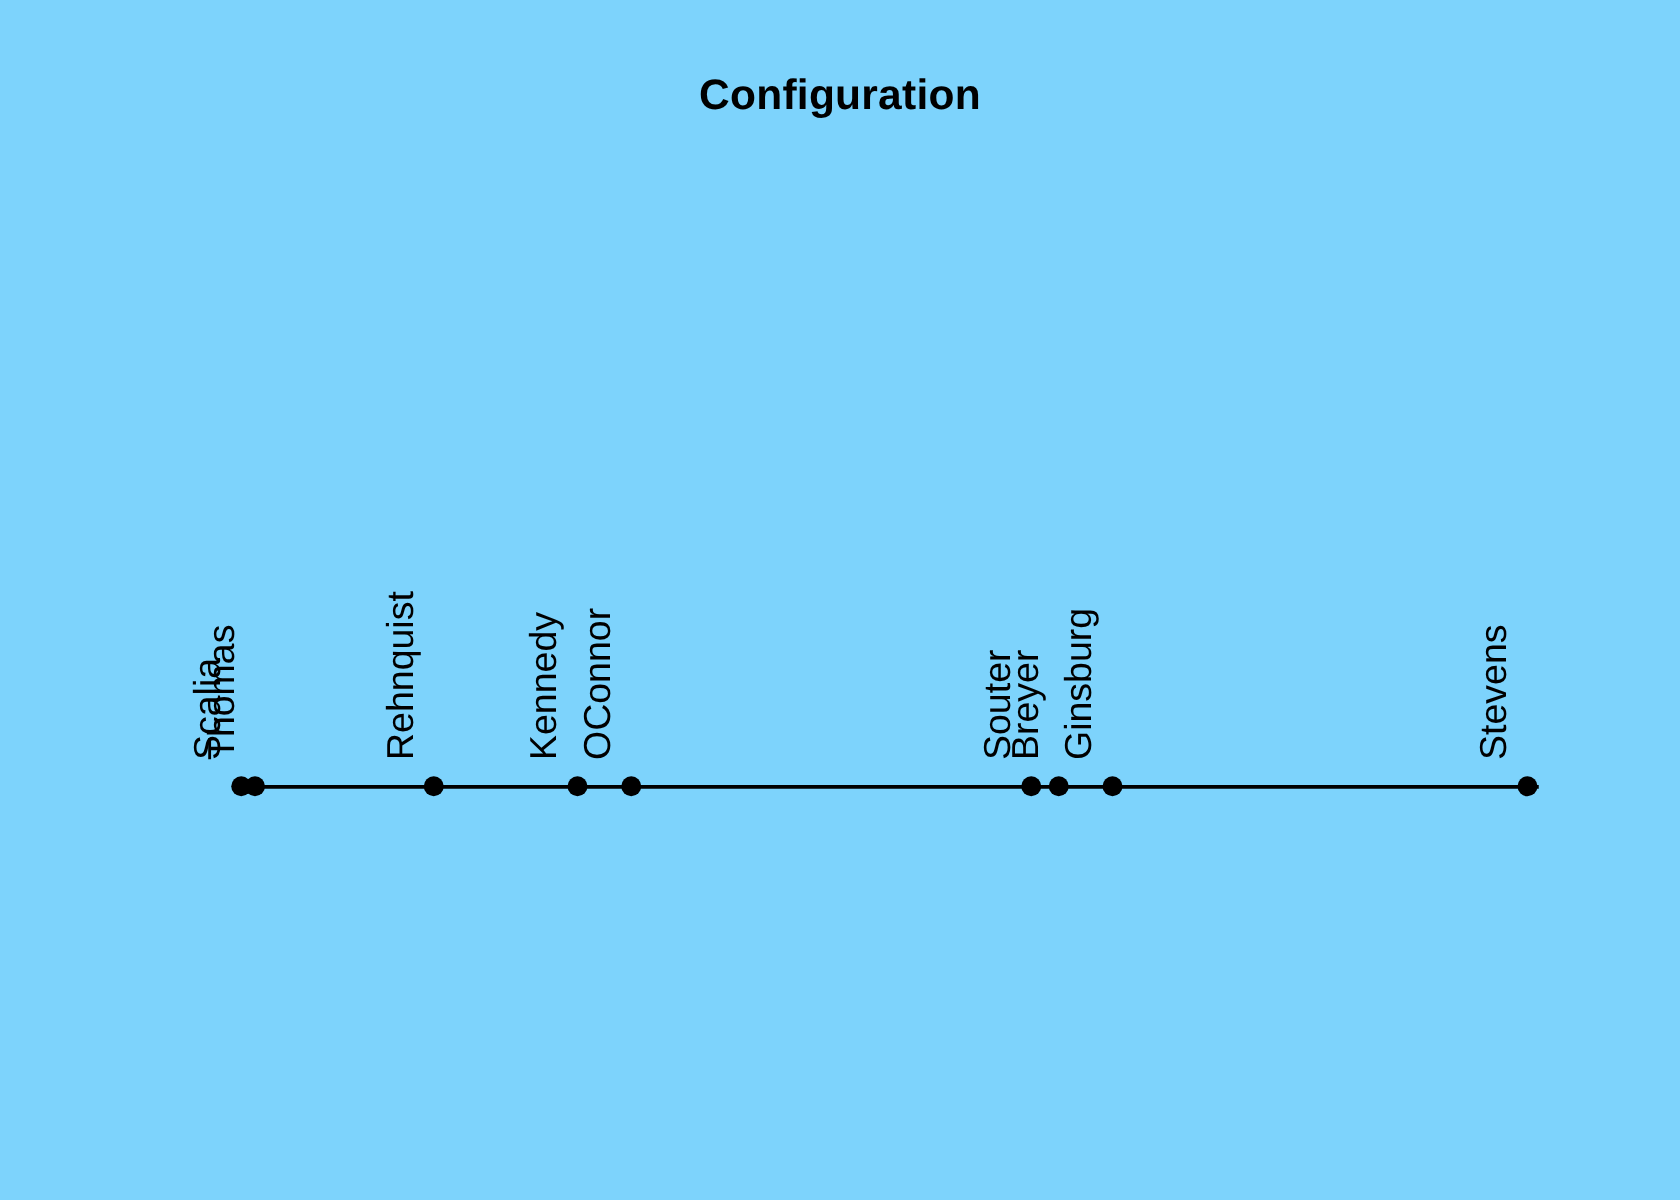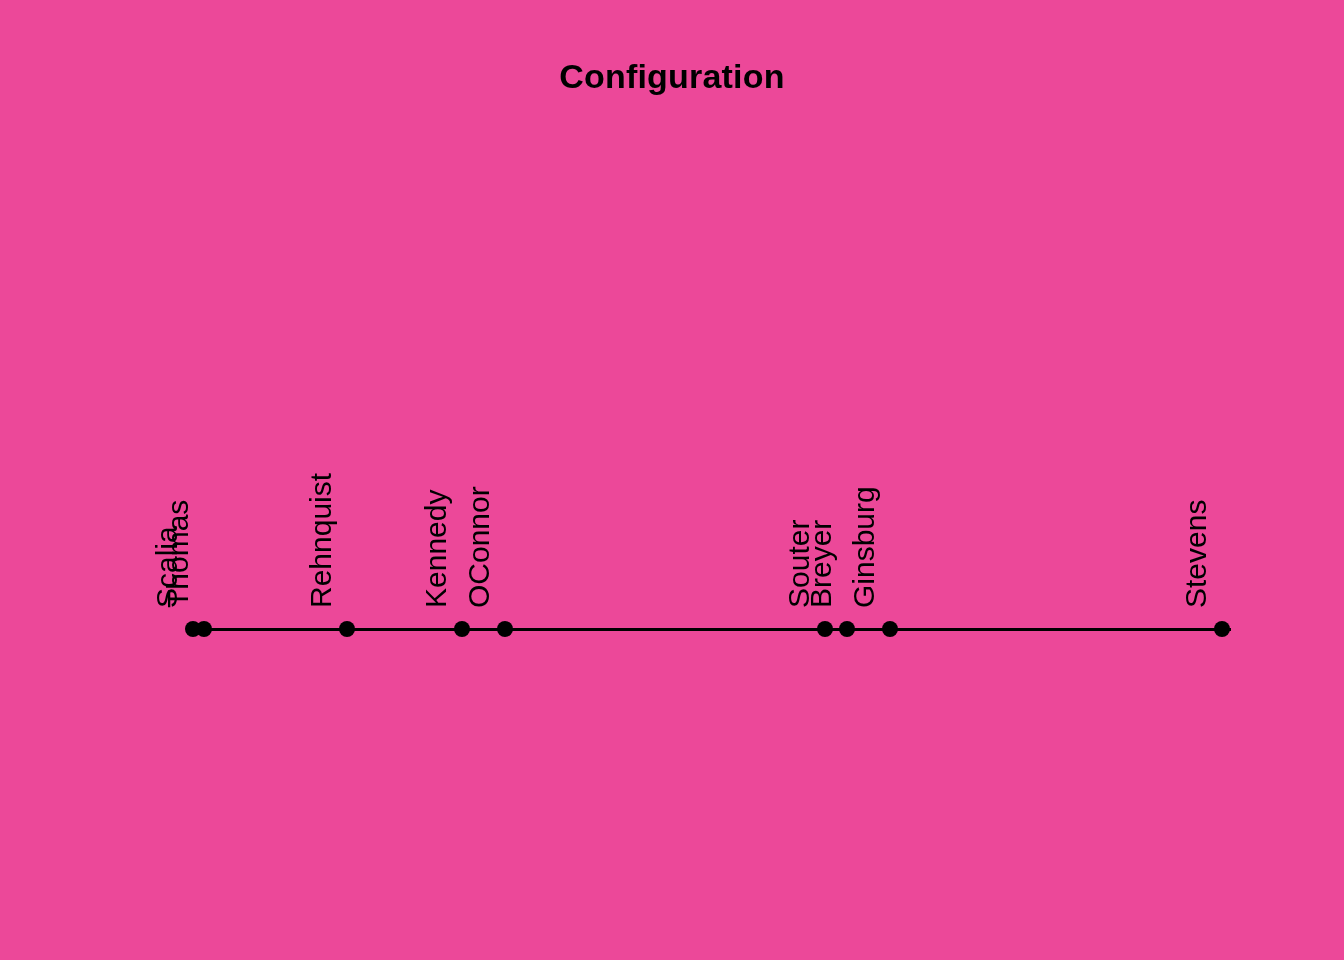--- a/index.html
+++ b/index.html
@@ -5,21 +5,21 @@
 <style>
   html, body {
     margin: 0;
     padding: 0;
     background: #ffffff;
   }
   #plot-root {
     position: relative;
     width: 1344px;
     height: 960px;
-    background: #ec4899;
+    background: #7dd3fc;
     overflow: hidden;
     font-family: "Liberation Sans", sans-serif;
     -webkit-font-smoothing: antialiased;
   }
   #plot-title {
     position: absolute;
     left: 0;
     top: 56px;
     width: 1344px;
     text-align: center;

